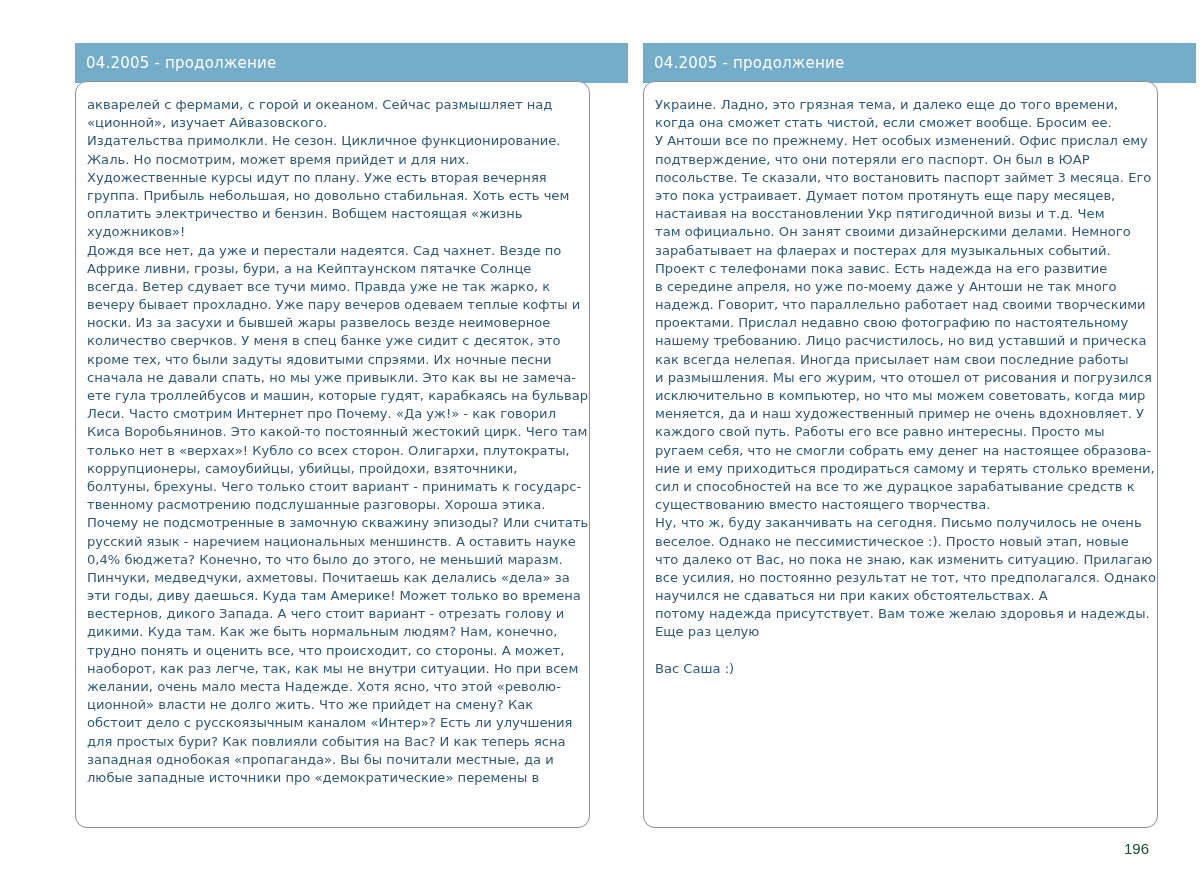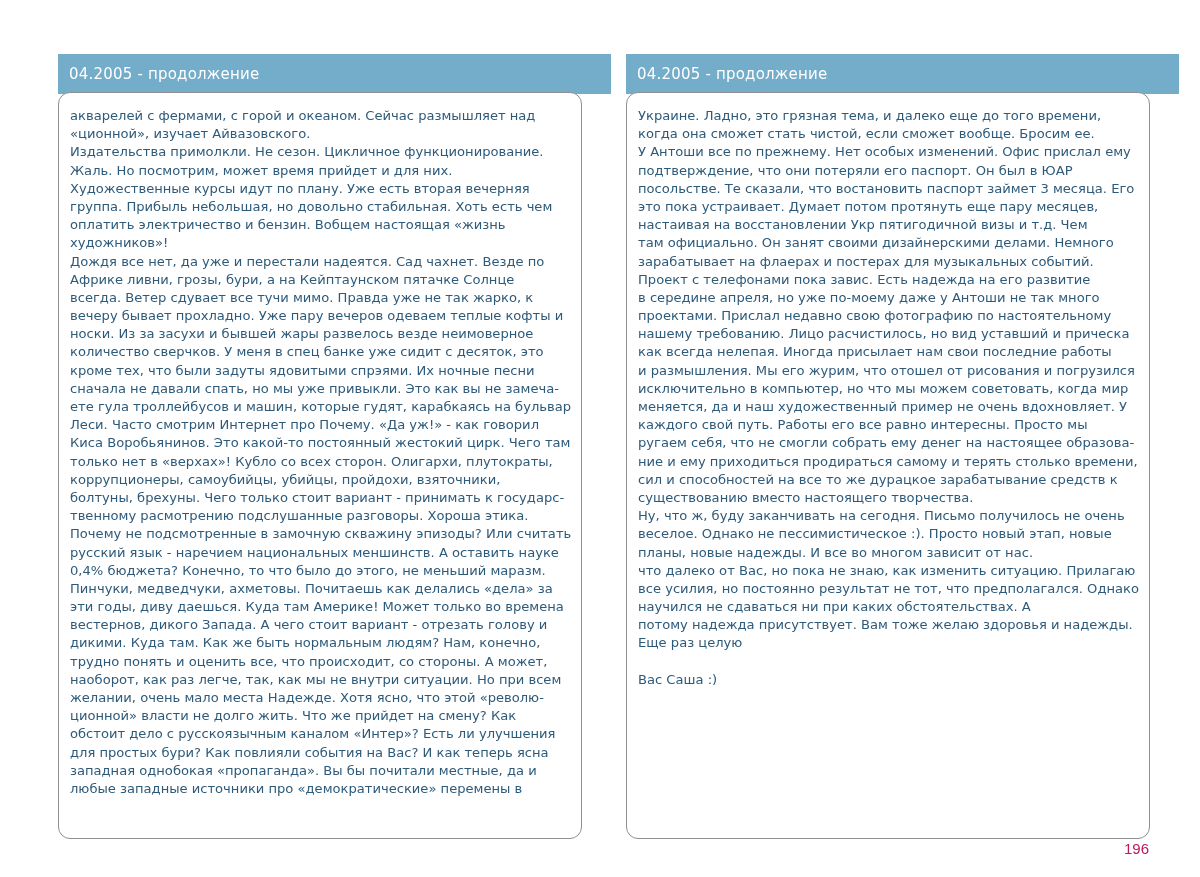--- a/index.html
+++ b/index.html
@@ -9,23 +9,24 @@
     }
     body {
       width: 1200px;
       height: 877px;
       position: relative;
       overflow: hidden;
       font-family: "DejaVu Sans", sans-serif;
     }
     .panel {
       position: absolute;
-      top: 54px;
+      top: 43px;
       width: 553px;
       height: 785px;
+      margin-left: 17px;
     }
     .panel.left { left: 58px; }
     .panel.right { left: 626px; }
     .panel-header {
       position: absolute;
       left: 0;
       top: 0;
       width: 100%;
       height: 40px;
       background: #74adc9;
@@ -41,21 +42,20 @@
     }
     .panel-box {
       position: absolute;
       left: 0;
       top: 38px;
       width: 513px;
       height: 745px;
       background: #ffffff;
       border: 1px solid #8f8f8f;
       border-radius: 12px;
-      padding-left: 9px;
     }
     .panel-body {
       position: absolute;
       left: 11px;
       top: 14px;
       width: 500px;
       font-size: 13.1px;
       line-height: 18.2px;
       color: #2e5a7a;
     }
@@ -64,21 +64,21 @@
       white-space: nowrap;
       height: 18.2px;
     }
     .line.blank { height: 18.2px; }
     .page-number {
       position: absolute;
       left: 1124px;
       top: 840px;
       font-family: "Liberation Sans", sans-serif;
       font-size: 15px;
-      color: #be185d;
+      color: #14532d;
     }
   </style>
 </head>
 <body>
 
 <div class="panel left">
   <div class="panel-header">
     <span class="panel-title">04.2005 - продолжение</span>
   </div>
   <div class="panel-box">
@@ -135,34 +135,34 @@
         <span class="line">когда она сможет стать чистой, если сможет вообще. Бросим ее.</span>
         <span class="line">У Антоши все по прежнему. Нет особых изменений. Офис прислал ему</span>
         <span class="line">подтверждение, что они потеряли его паспорт. Он был в ЮАР</span>
         <span class="line">посольстве. Те сказали, что востановить паспорт займет 3 месяца. Его</span>
         <span class="line">это пока устраивает. Думает потом протянуть еще пару месяцев,</span>
         <span class="line">настаивая на восстановлении Укр пятигодичной визы и т.д. Чем</span>
         <span class="line">там официально. Он занят своими дизайнерскими делами. Немного</span>
         <span class="line">зарабатывает на флаерах и постерах для музыкальных событий.</span>
         <span class="line">Проект с телефонами пока завис. Есть надежда на его развитие</span>
         <span class="line">в середине апреля, но уже по-моему даже у Антоши не так много</span>
+        <span class="line">надежд. Говорит, что параллельно работает над своими творческими</span>
         <span class="line">проектами. Прислал недавно свою фотографию по настоятельному</span>
         <span class="line">нашему требованию. Лицо расчистилось, но вид уставший и прическа</span>
         <span class="line">как всегда нелепая. Иногда присылает нам свои последние работы</span>
         <span class="line">и размышления. Мы его журим, что отошел от рисования и погрузился</span>
         <span class="line">исключительно в компьютер, но что мы можем советовать, когда мир</span>
         <span class="line">меняется, да и наш художественный пример не очень вдохновляет. У</span>
         <span class="line">каждого свой путь. Работы его все равно интересны. Просто мы</span>
         <span class="line">ругаем себя, что не смогли собрать ему денег на настоящее образова-</span>
         <span class="line">ние и ему приходиться продираться самому и терять столько времени,</span>
         <span class="line">сил и способностей на все то же дурацкое зарабатывание средств к</span>
         <span class="line">существованию вместо настоящего творчества.</span>
         <span class="line">Ну, что ж, буду заканчивать на сегодня. Письмо получилось не очень</span>
         <span class="line">веселое. Однако не пессимистическое :). Просто новый этап, новые</span>
-        <span class="line">планы, новые надежды. И все во многом зависит от нас.</span>
         <span class="line">что далеко от Вас, но пока не знаю, как изменить ситуацию. Прилагаю</span>
         <span class="line">все усилия, но постоянно результат не тот, что предполагался. Однако</span>
         <span class="line">научился не сдаваться ни при каких обстоятельствах. А</span>
         <span class="line">потому надежда присутствует. Вам тоже желаю здоровья и надежды.</span>
         <span class="line">Еще раз целую</span>
         <span class="line blank"></span>
         <span class="line">Вас Саша :)</span>
       </div>
   </div>
 </div>

